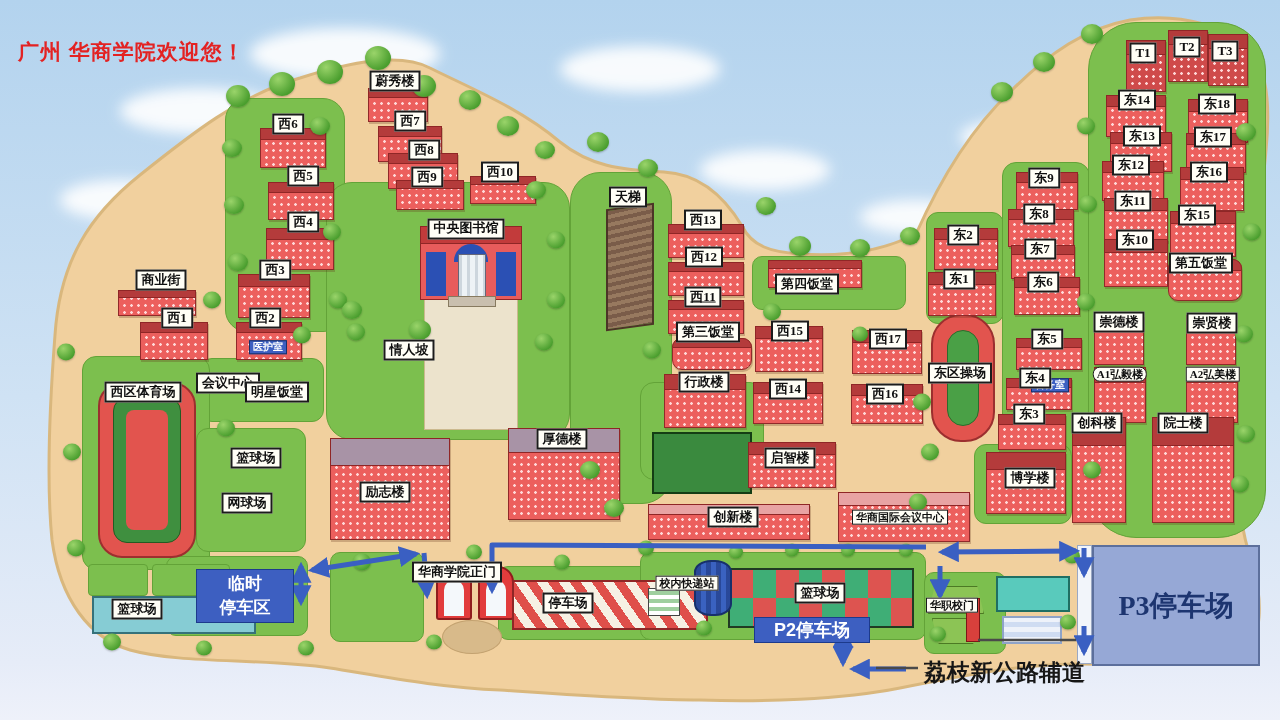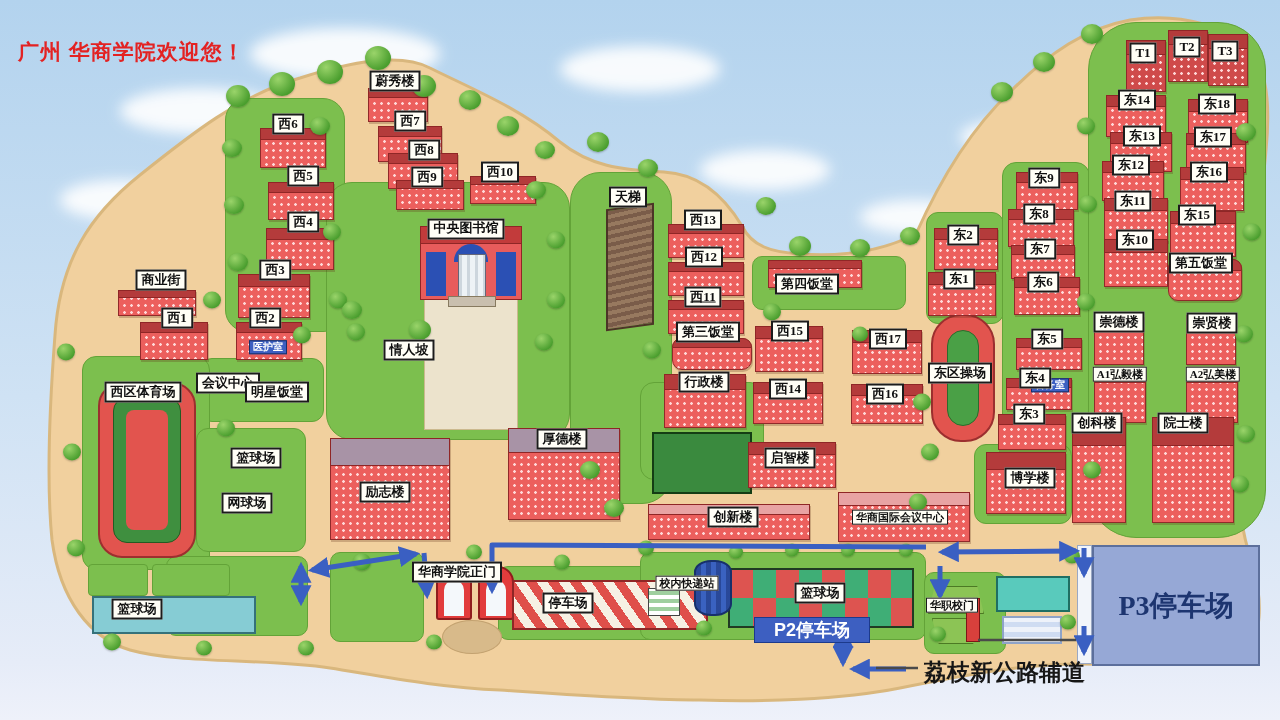--- a/index.html
+++ b/index.html
@@ -380,30 +380,36 @@
       <div class="lbl" style="left: 1142px; top: 136px;">东13</div>
       <div class="lbl" style="left: 1213px; top: 137px;">东17</div>
       <div class="lbl" style="left: 1131px; top: 165px;">东12</div>
       <div class="lbl" style="left: 1209px; top: 172px;">东16</div>
       <div class="lbl" style="left: 1133px; top: 201px;">东11</div>
       <div class="lbl" style="left: 1197px; top: 215px;">东15</div>
       <div class="lbl" style="left: 1135px; top: 240px;">东10</div>
       <div class="lbl" style="left: 1201px; top: 263px;">第五饭堂</div>
       <div class="lbl" style="left: 1119px; top: 322px;">崇德楼</div>
       <div class="lbl" style="left: 1212px; top: 323px;">崇贤楼</div>
-      <div class="lbl sm" style="left: 1120px; top: 374px;">A1弘毅楼</div>
+      <div class="lbl sm" style="left: 1120px; top: 374px; border-radius: 7px;">A1弘毅楼</div>
       <div class="lbl sm" style="left: 1213px; top: 374px;">A2弘美楼</div>
       <div class="lbl" style="left: 1097px; top: 423px;">创科楼</div>
       <div class="lbl" style="left: 1183px; top: 423px;">院士楼</div>
       <div class="lbl" style="left: 137px; top: 609px;">篮球场</div>
       <div class="lbl" style="left: 457px; top: 572px;">华商学院正门</div>
       <div class="lbl" style="left: 568px; top: 603px;">停车场</div>
       <div class="lbl sm" style="left: 687px; top: 583px;">校内快递站</div>
       <div class="lbl" style="left: 820px; top: 593px;">篮球场</div>
       <div class="lbl sm" style="left: 952px; top: 605px;">华职校门</div>
     </div>
 
   <div id="signs" class="layer">
+    <div class="abs" id="temp-sign">
+      <div>
+        <span>临时</span><br>
+        <span>停车区</span>
+      </div>
+    </div>
     <div class="abs" id="p2-banner">P2停车场</div>
     <div class="abs" id="welcome">广州 华商学院欢迎您！</div>
     <div class="abs" id="road-label">荔枝新公路辅道</div>
   </div>
 </div>
 
 </body></html>

